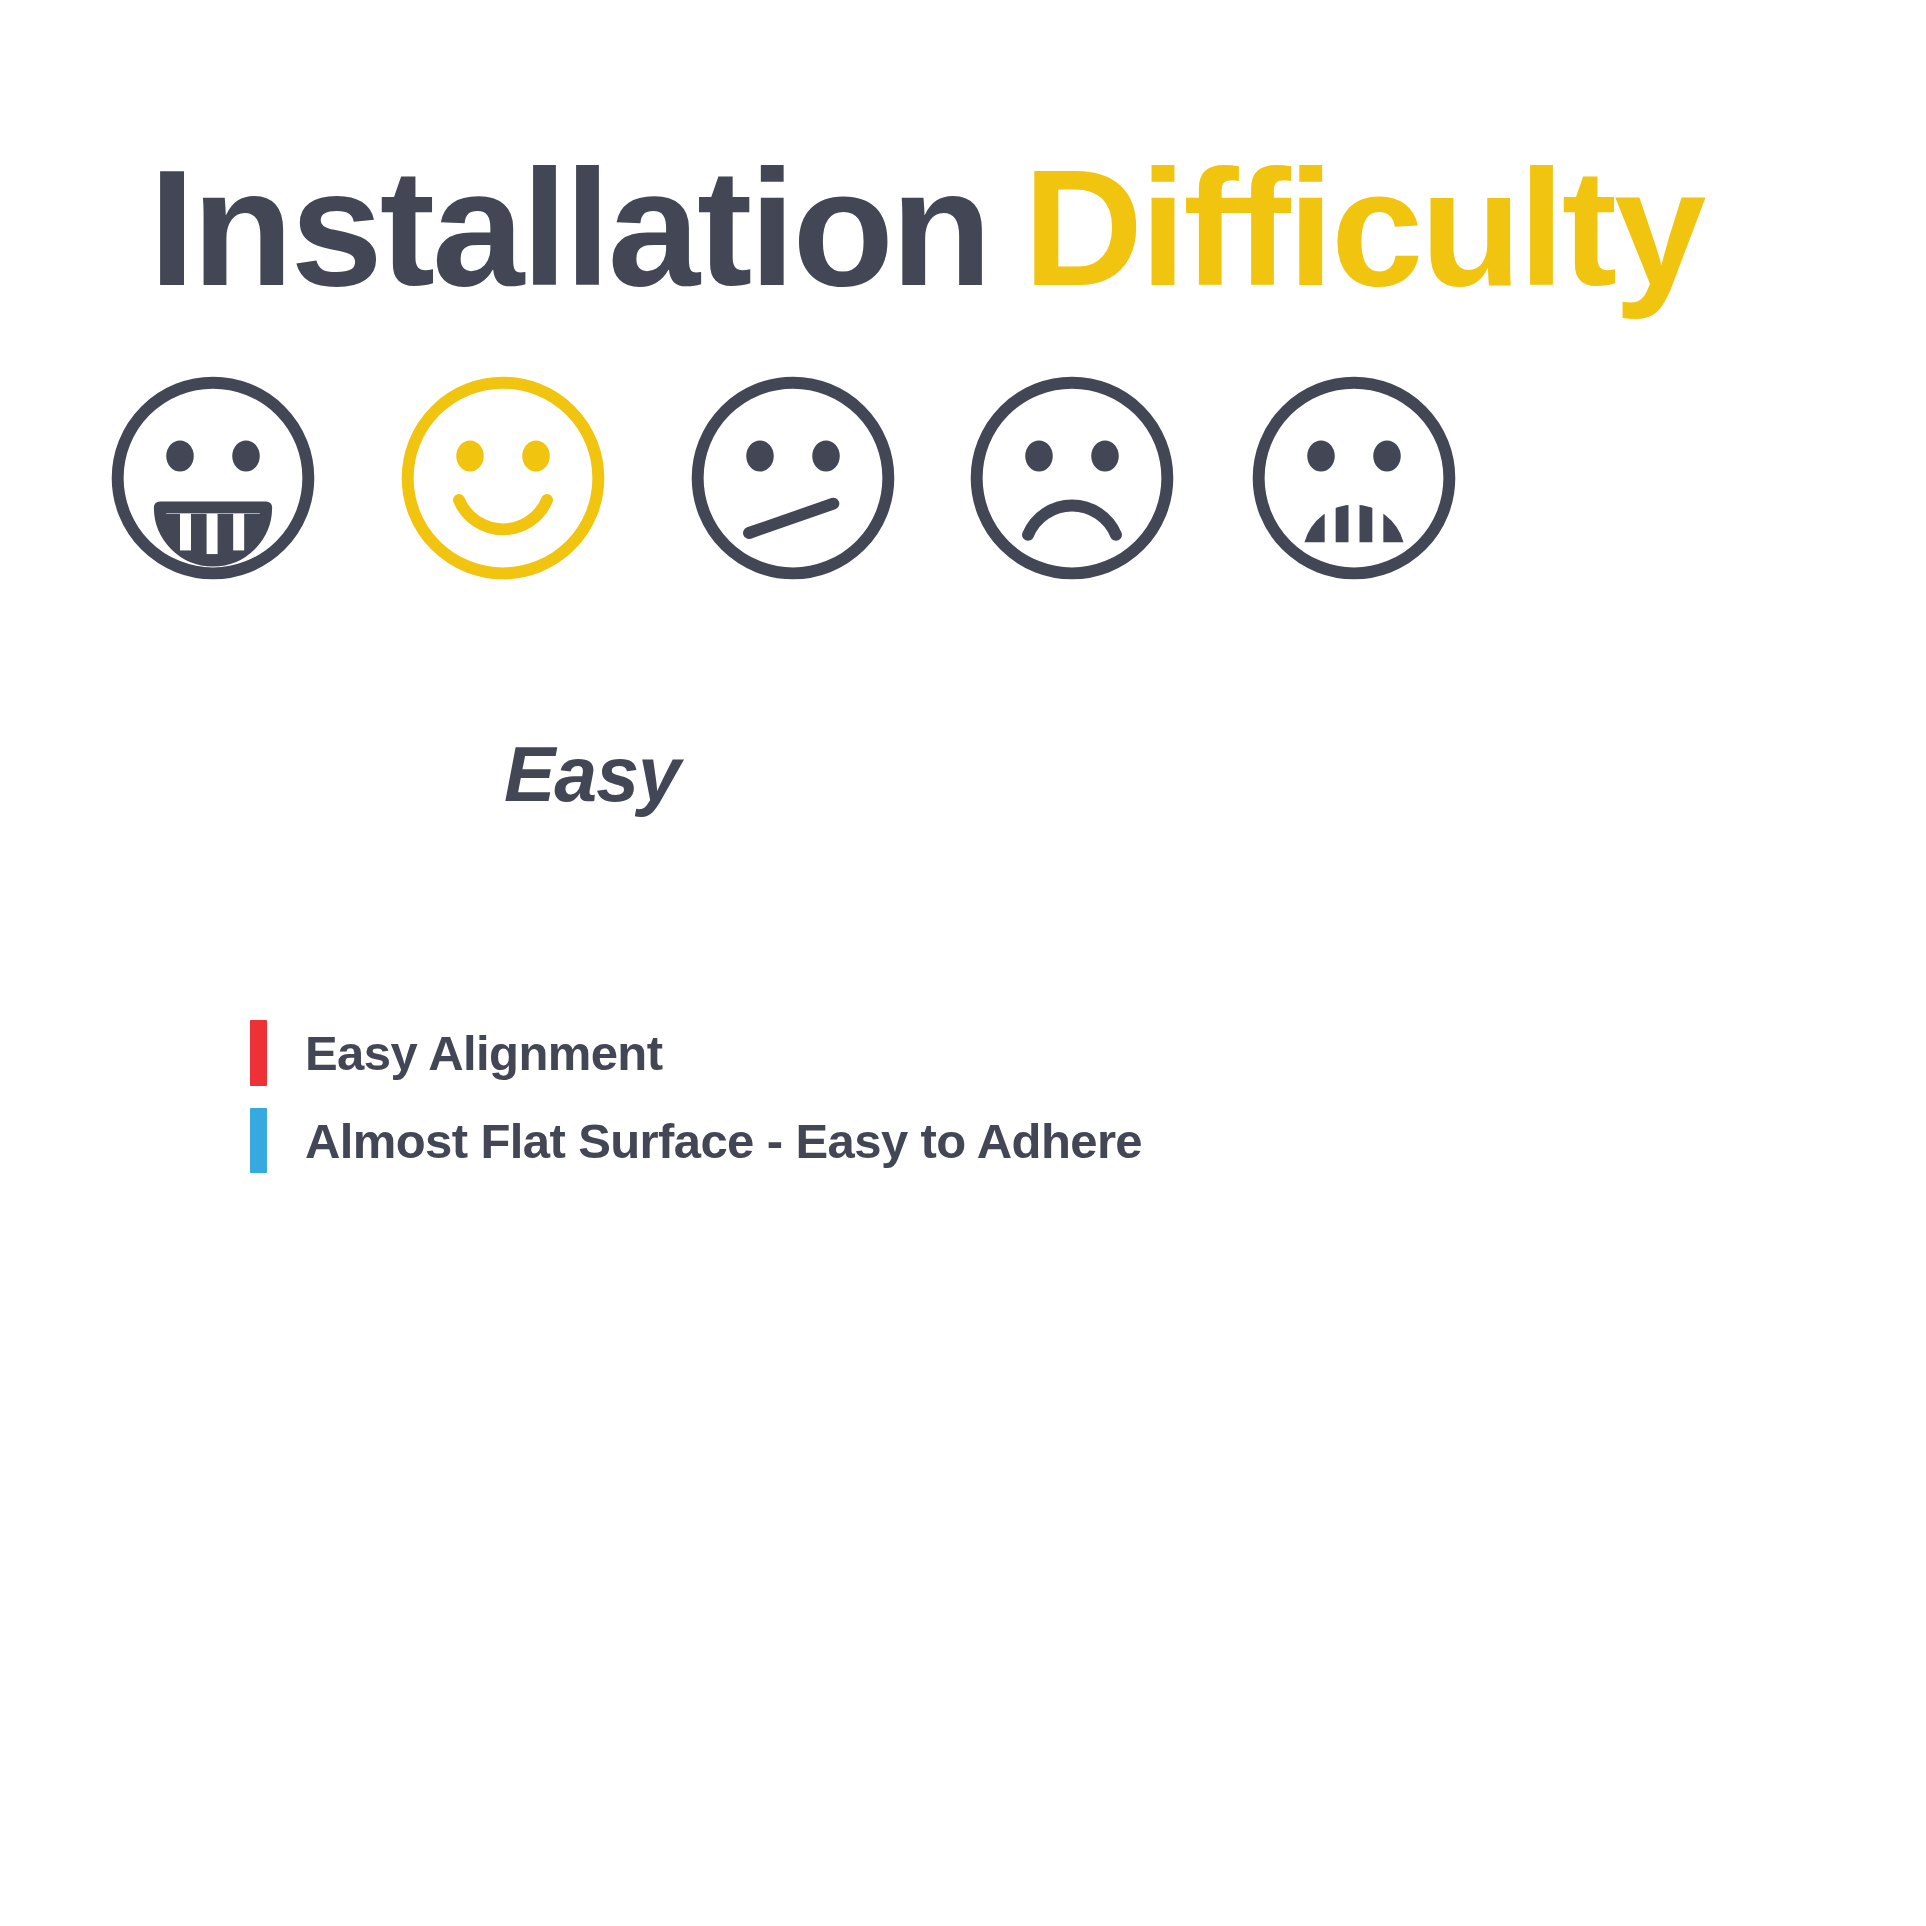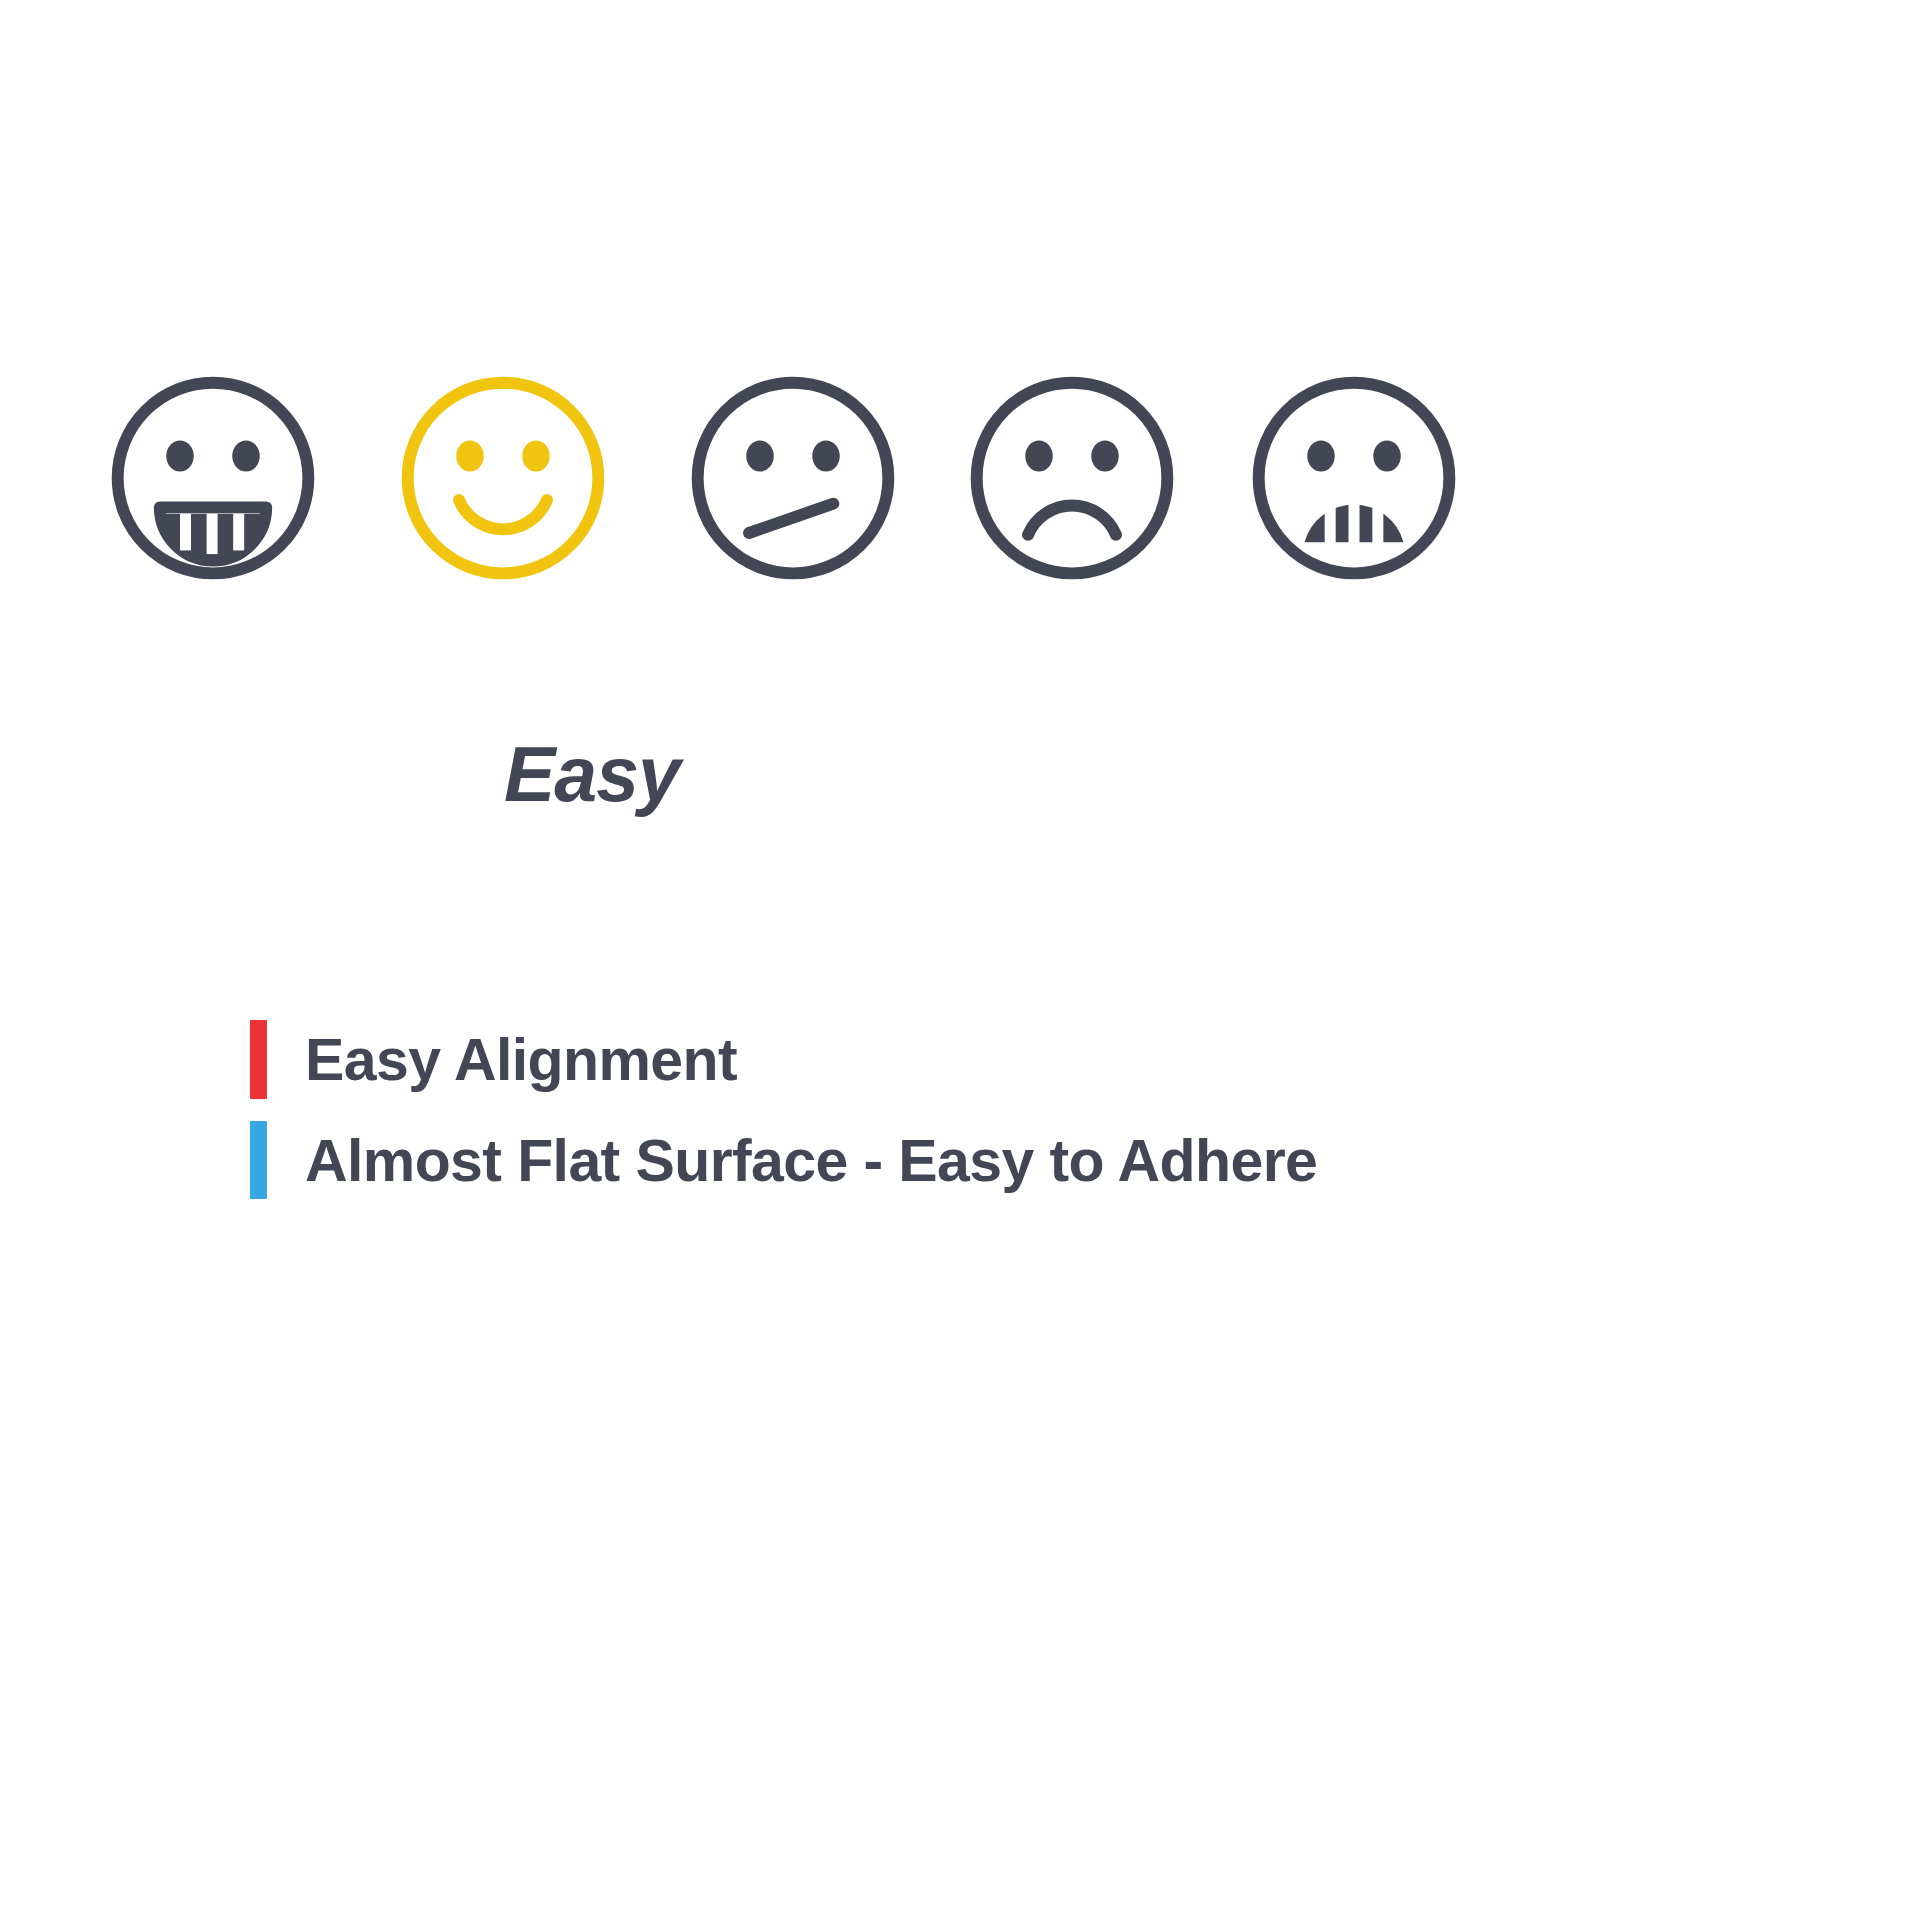--- a/index.html
+++ b/index.html
@@ -86,33 +86,36 @@
   }
   .bullet-bar {
     flex: 0 0 auto;
     width: 17px;
     border-radius: 1px;
     margin-right: 38px;
   }
   .bullet-text {
     flex: 1 1 auto;
     color: #434655;
-    font-size: 59px;
+    font-size: 49px;
     font-weight: 600;
     line-height: 1.30;
     letter-spacing: -0.6px;
     padding-top: 2px;
   }
   .bullet-row.note .bullet-text { padding-top: 4px; }
 </style>
 </head>
 <body>
 
 <div class="page">
 
+  <h1 class="title">
+    <span class="t-dark">Installation</span><span class="t-gap"></span><span class="t-accent">Difficulty</span>
+  </h1>
 
   <div class="faces-row">
 
     <div class="face face-0">
       <svg viewBox="0 0 120 120">
         <circle cx="60" cy="60" r="52" fill="none" stroke="#434655" stroke-width="6.5"></circle>
         <ellipse cx="42" cy="48" rx="7.5" ry="8.5" fill="#434655"></ellipse>
         <ellipse cx="78" cy="48" rx="7.5" ry="8.5" fill="#434655"></ellipse>
         <path d="M31 76 L89 76 A29 29 0 0 1 31 76 Z" fill="none" stroke="#434655" stroke-width="6.5" stroke-linejoin="round"></path>
         <path d="M31 76 L89 76 A29 29 0 0 1 31 76 Z" fill="#434655" opacity="0"></path>

